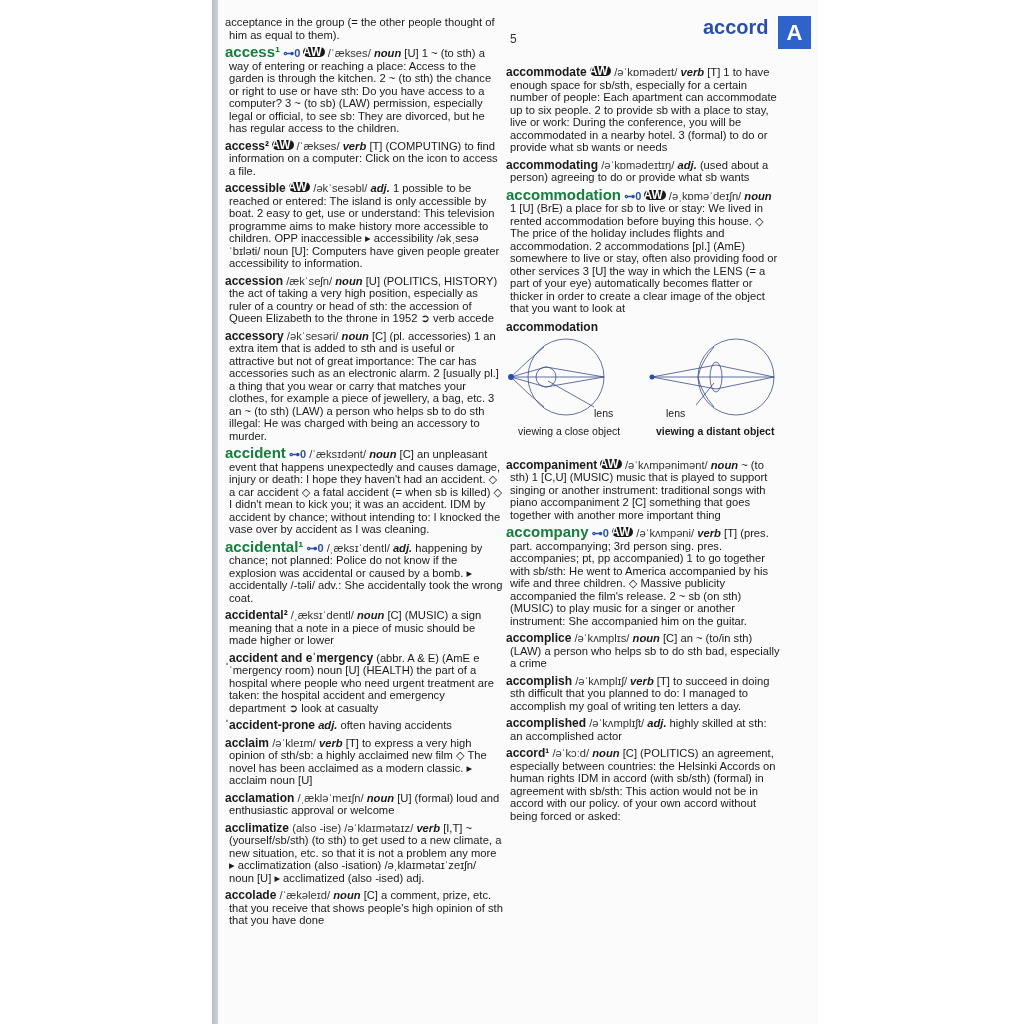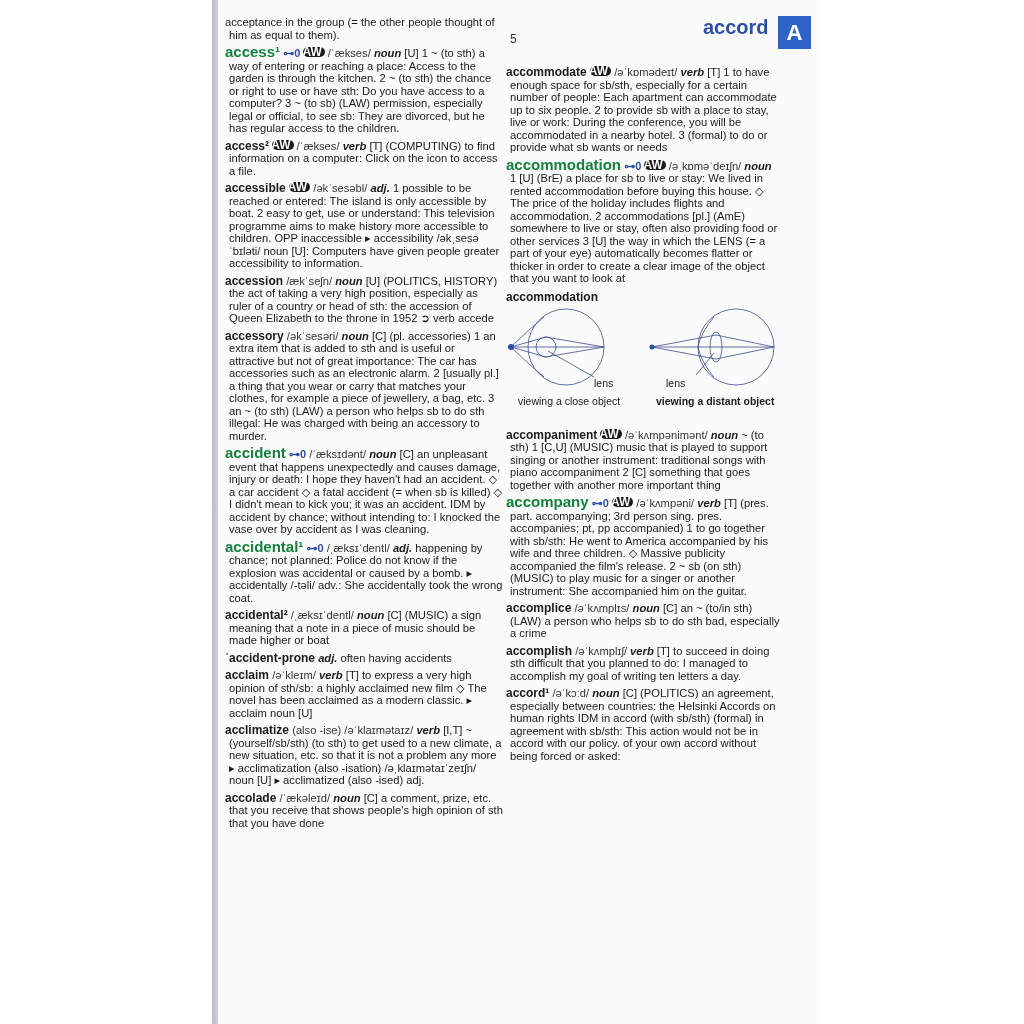--- a/index.html
+++ b/index.html
@@ -40,30 +40,33 @@
 
 <div class="col col-left" id="left-col">
     <div class="entry"><span>acceptance in the group (= the other people thought of him as equal to them).</span></div>
     <div class="entry"><span class="hw blue">access¹</span> <span class="key">⊶0</span> <span class="badge">AW</span> <span class="phon">/ˈækses/</span> <span class="pos">noun</span> <span>[U] 1 ~ (to sth) a way of entering or reaching a place: Access to the garden is through the kitchen. 2 ~ (to sth) the chance or right to use or have sth: Do you have access to a computer? 3 ~ (to sb) (LAW) permission, especially legal or official, to see sb: They are divorced, but he has regular access to the children.</span></div>
     <div class="entry"><span class="hw">access²</span> <span class="badge">AW</span> <span class="phon">/ˈækses/</span> <span class="pos">verb</span> <span>[T] (COMPUTING) to find information on a computer: Click on the icon to access a file.</span></div>
     <div class="entry"><span class="hw">accessible</span> <span class="badge">AW</span> <span class="phon">/əkˈsesəbl/</span> <span class="pos">adj.</span> <span>1 possible to be reached or entered: The island is only accessible by boat. 2 easy to get, use or understand: This television programme aims to make history more accessible to children. OPP inaccessible ▸ accessibility /əkˌsesəˈbɪləti/ noun [U]: Computers have given people greater accessibility to information.</span></div>
     <div class="entry"><span class="hw">accession</span> <span class="phon">/ækˈseʃn/</span> <span class="pos">noun</span> <span>[U] (POLITICS, HISTORY) the act of taking a very high position, especially as ruler of a country or head of sth: the accession of Queen Elizabeth to the throne in 1952 ➲ verb accede</span></div>
     <div class="entry"><span class="hw">accessory</span> <span class="phon">/əkˈsesəri/</span> <span class="pos">noun</span> <span>[C] (pl. accessories) 1 an extra item that is added to sth and is useful or attractive but not of great importance: The car has accessories such as an electronic alarm. 2 [usually pl.] a thing that you wear or carry that matches your clothes, for example a piece of jewellery, a bag, etc. 3 an ~ (to sth) (LAW) a person who helps sb to do sth illegal: He was charged with being an accessory to murder.</span></div>
     <div class="entry"><span class="hw blue">accident</span> <span class="key">⊶0</span> <span class="phon">/ˈæksɪdənt/</span> <span class="pos">noun</span> <span>[C] an unpleasant event that happens unexpectedly and causes damage, injury or death: I hope they haven't had an accident. ◇ a car accident ◇ a fatal accident (= when sb is killed) ◇ I didn't mean to kick you; it was an accident. IDM by accident by chance; without intending to: I knocked the vase over by accident as I was cleaning.</span></div>
     <div class="entry"><span class="hw blue">accidental¹</span> <span class="key">⊶0</span> <span class="phon">/ˌæksɪˈdentl/</span> <span class="pos">adj.</span> <span>happening by chance; not planned: Police do not know if the explosion was accidental or caused by a bomb. ▸ accidentally /-təli/ adv.: She accidentally took the wrong coat.</span></div>
-    <div class="entry"><span class="hw">accidental²</span> <span class="phon">/ˌæksɪˈdentl/</span> <span class="pos">noun</span> <span>[C] (MUSIC) a sign meaning that a note in a piece of music should be made higher or boat</span></div>
+    <div class="entry"><span class="hw">accidental²</span> <span class="phon">/ˌæksɪˈdentl/</span> <span class="pos">noun</span> <span>[C] (MUSIC) a sign meaning that a note in a piece of music should be made higher or lower</span></div>
+    <div class="entry"><span class="hw">ˌaccident and eˈmergency</span> <span>(abbr. A &amp; E) (AmE eˈmergency room) noun [U] (HEALTH) the part of a hospital where people who need urgent treatment are taken: the hospital accident and emergency department ➲ look at casualty</span></div>
     <div class="entry"><span class="hw">ˈaccident-prone</span> <span class="pos">adj.</span> <span>often having accidents</span></div>
     <div class="entry"><span class="hw">acclaim</span> <span class="phon">/əˈkleɪm/</span> <span class="pos">verb</span> <span>[T] to express a very high opinion of sth/sb: a highly acclaimed new film ◇ The novel has been acclaimed as a modern classic. ▸ acclaim noun [U]</span></div>
+    <div class="entry"><span class="hw">acclamation</span> <span class="phon">/ˌækləˈmeɪʃn/</span> <span class="pos">noun</span> <span>[U] (formal) loud and enthusiastic approval or welcome</span></div>
     <div class="entry"><span class="hw">acclimatize</span> <span class="phon">(also -ise) /əˈklaɪmətaɪz/</span> <span class="pos">verb</span> <span>[I,T] ~ (yourself/sb/sth) (to sth) to get used to a new climate, a new situation, etc. so that it is not a problem any more ▸ acclimatization (also -isation) /əˌklaɪmətaɪˈzeɪʃn/ noun [U] ▸ acclimatized (also -ised) adj.</span></div>
     <div class="entry"><span class="hw">accolade</span> <span class="phon">/ˈækəleɪd/</span> <span class="pos">noun</span> <span>[C] a comment, prize, etc. that you receive that shows people's high opinion of sth that you have done</span></div>
   </div>
 
 <div class="col col-right">
   <div id="right-top">
       <div class="entry"><span class="hw">accommodate</span> <span class="badge">AW</span> <span class="phon">/əˈkɒmədeɪt/</span> <span class="pos">verb</span> <span>[T] 1 to have enough space for sb/sth, especially for a certain number of people: Each apartment can accommodate up to six people. 2 to provide sb with a place to stay, live or work: During the conference, you will be accommodated in a nearby hotel. 3 (formal) to do or provide what sb wants or needs</span></div>
+      <div class="entry"><span class="hw">accommodating</span> <span class="phon">/əˈkɒmədeɪtɪŋ/</span> <span class="pos">adj.</span> <span>(used about a person) agreeing to do or provide what sb wants</span></div>
       <div class="entry"><span class="hw blue">accommodation</span> <span class="key">⊶0</span> <span class="badge">AW</span> <span class="phon">/əˌkɒməˈdeɪʃn/</span> <span class="pos">noun</span> <span>1 [U] (BrE) a place for sb to live or stay: We lived in rented accommodation before buying this house. ◇ The price of the holiday includes flights and accommodation. 2 accommodations [pl.] (AmE) somewhere to live or stay, often also providing food or other services 3 [U] the way in which the LENS (= a part of your eye) automatically becomes flatter or thicker in order to create a clear image of the object that you want to look at</span></div>
     </div>
   <div class="illus">
     <div class="illus-title">accommodation</div>
     <svg width="274" height="90" viewBox="0 0 274 90">
       <g fill="none" stroke="#3b4c8a" stroke-width="0.8">
         <circle cx="60" cy="40" r="38"></circle>
         <path d="M38 10 Q20 25 5 40 Q20 55 38 70"></path>
         <circle cx="40" cy="40" r="10"></circle>
         <line x1="5" y1="40" x2="98" y2="40"></line>
@@ -88,15 +91,16 @@
     <span class="cap" style="left:88px;top:86px;">lens</span>
     <span class="cap" style="left:160px;top:86px;">lens</span>
     <span class="cap" style="left:12px;">viewing a close object</span>
     <span class="cap" style="left:150px;font-weight:bold;">viewing a distant object</span>
   </div>
   <div id="right-bottom">
       <div class="entry"><span class="hw">accompaniment</span> <span class="badge">AW</span> <span class="phon">/əˈkʌmpənimənt/</span> <span class="pos">noun</span> <span>~ (to sth) 1 [C,U] (MUSIC) music that is played to support singing or another instrument: traditional songs with piano accompaniment 2 [C] something that goes together with another more important thing</span></div>
       <div class="entry"><span class="hw blue">accompany</span> <span class="key">⊶0</span> <span class="badge">AW</span> <span class="phon">/əˈkʌmpəni/</span> <span class="pos">verb</span> <span>[T] (pres. part. accompanying; 3rd person sing. pres. accompanies; pt, pp accompanied) 1 to go together with sb/sth: He went to America accompanied by his wife and three children. ◇ Massive publicity accompanied the film's release. 2 ~ sb (on sth) (MUSIC) to play music for a singer or another instrument: She accompanied him on the guitar.</span></div>
       <div class="entry"><span class="hw">accomplice</span> <span class="phon">/əˈkʌmplɪs/</span> <span class="pos">noun</span> <span>[C] an ~ (to/in sth) (LAW) a person who helps sb to do sth bad, especially a crime</span></div>
       <div class="entry"><span class="hw">accomplish</span> <span class="phon">/əˈkʌmplɪʃ/</span> <span class="pos">verb</span> <span>[T] to succeed in doing sth difficult that you planned to do: I managed to accomplish my goal of writing ten letters a day.</span></div>
+      <div class="entry"><span class="hw">accomplished</span> <span class="phon">/əˈkʌmplɪʃt/</span> <span class="pos">adj.</span> <span>highly skilled at sth: an accomplished actor</span></div>
       <div class="entry"><span class="hw">accord¹</span> <span class="phon">/əˈkɔːd/</span> <span class="pos">noun</span> <span>[C] (POLITICS) an agreement, especially between countries: the Helsinki Accords on human rights IDM in accord (with sb/sth) (formal) in agreement with sb/sth: This action would not be in accord with our policy. of your own accord without being forced or asked:</span></div>
     </div>
 </div>
 
 </body></html>

